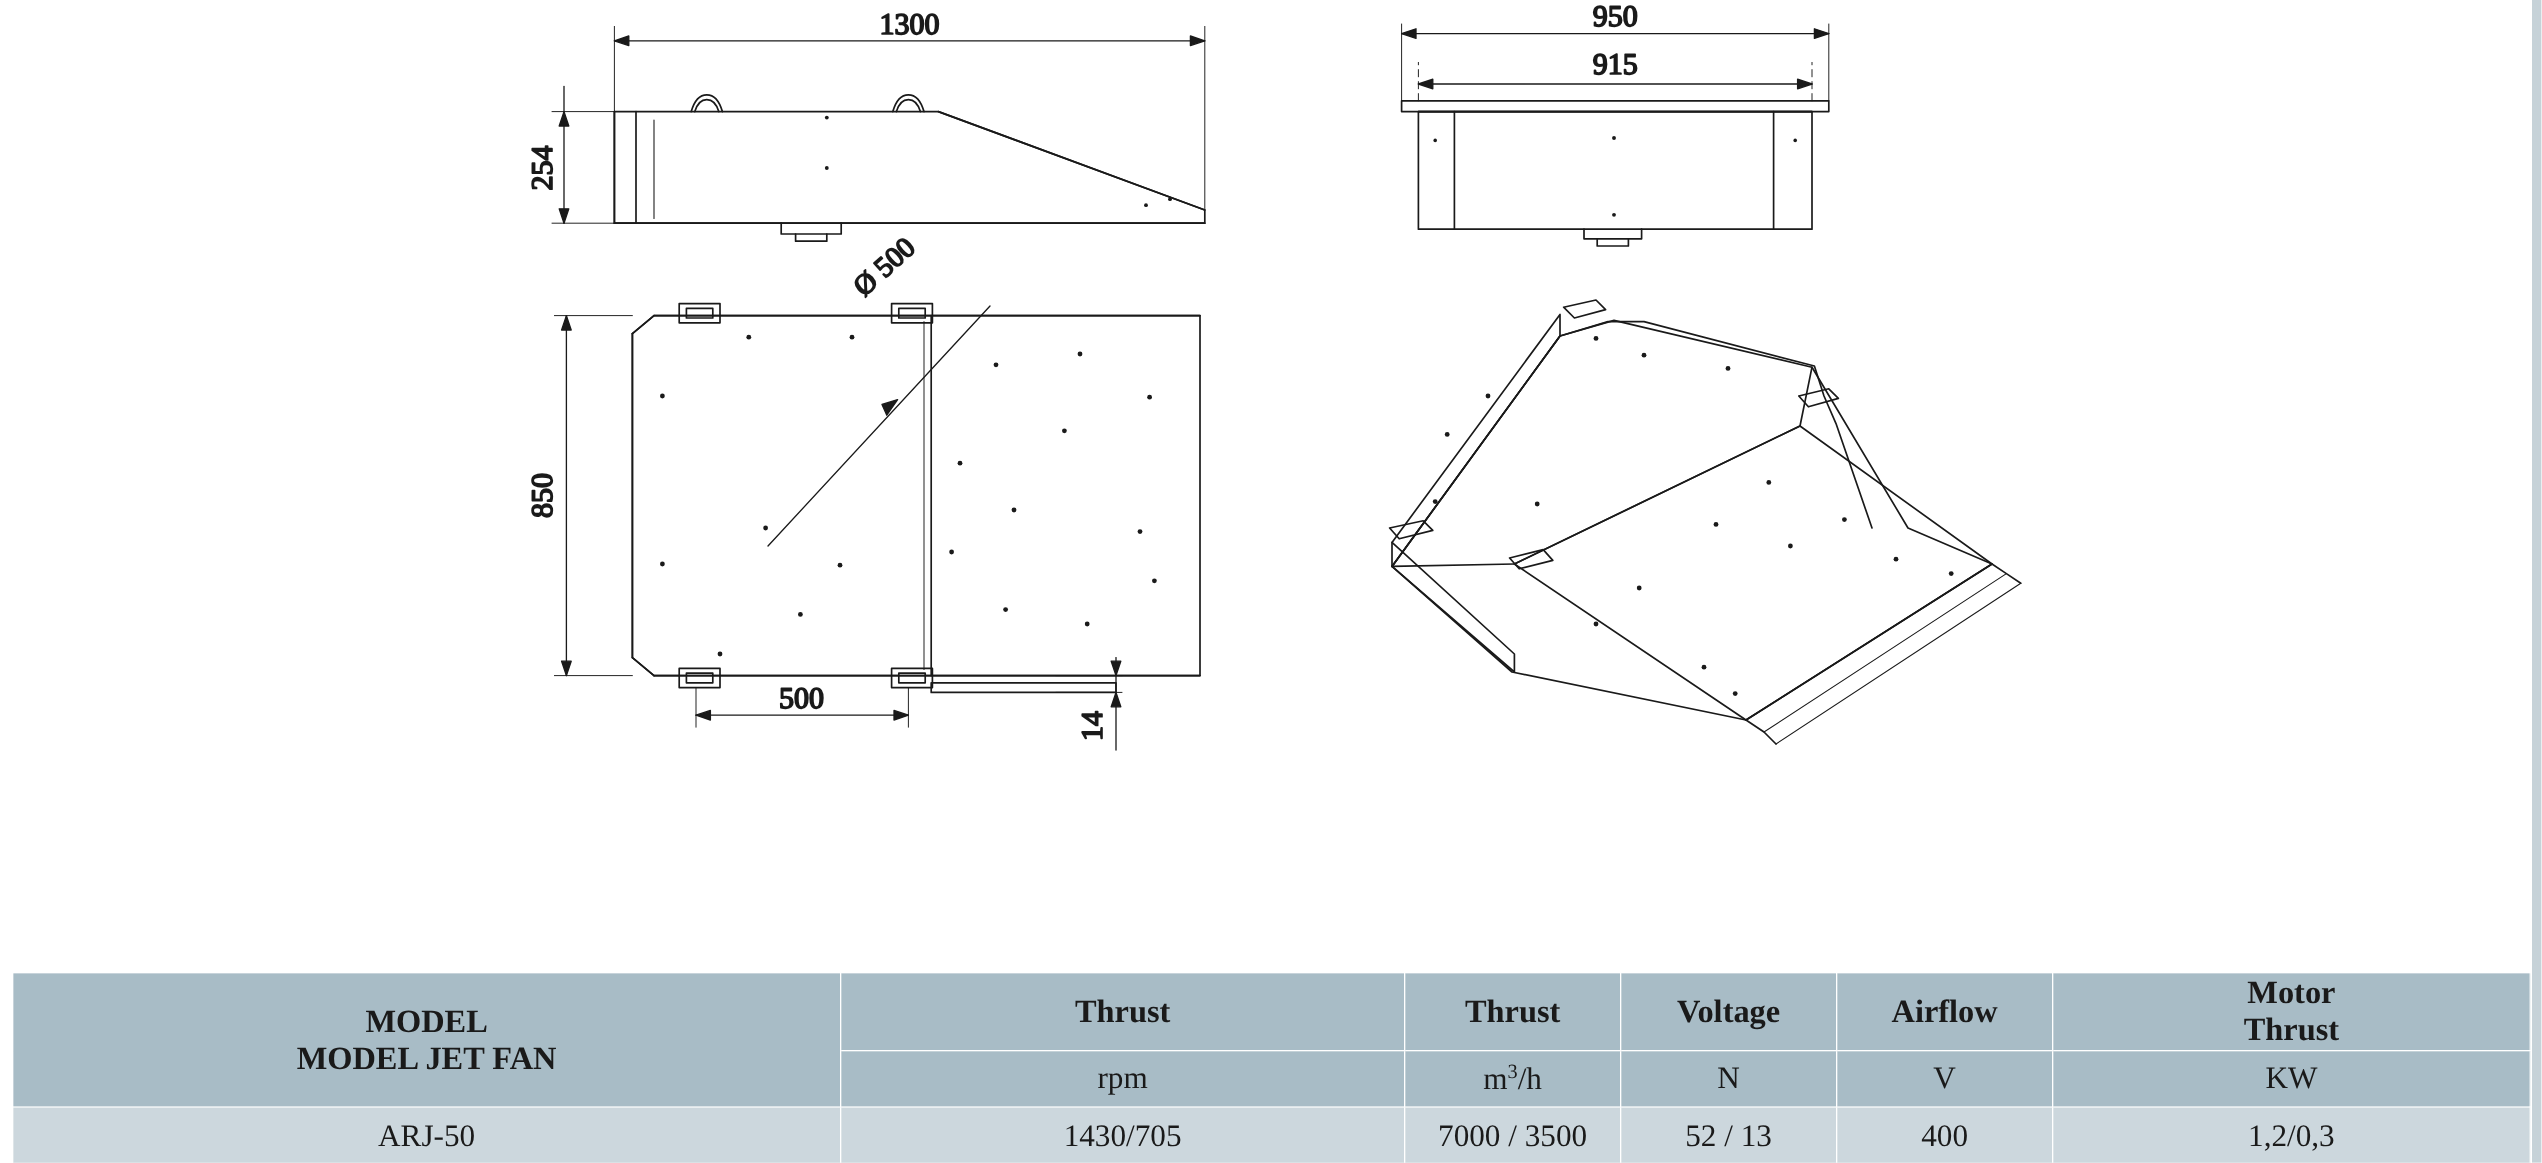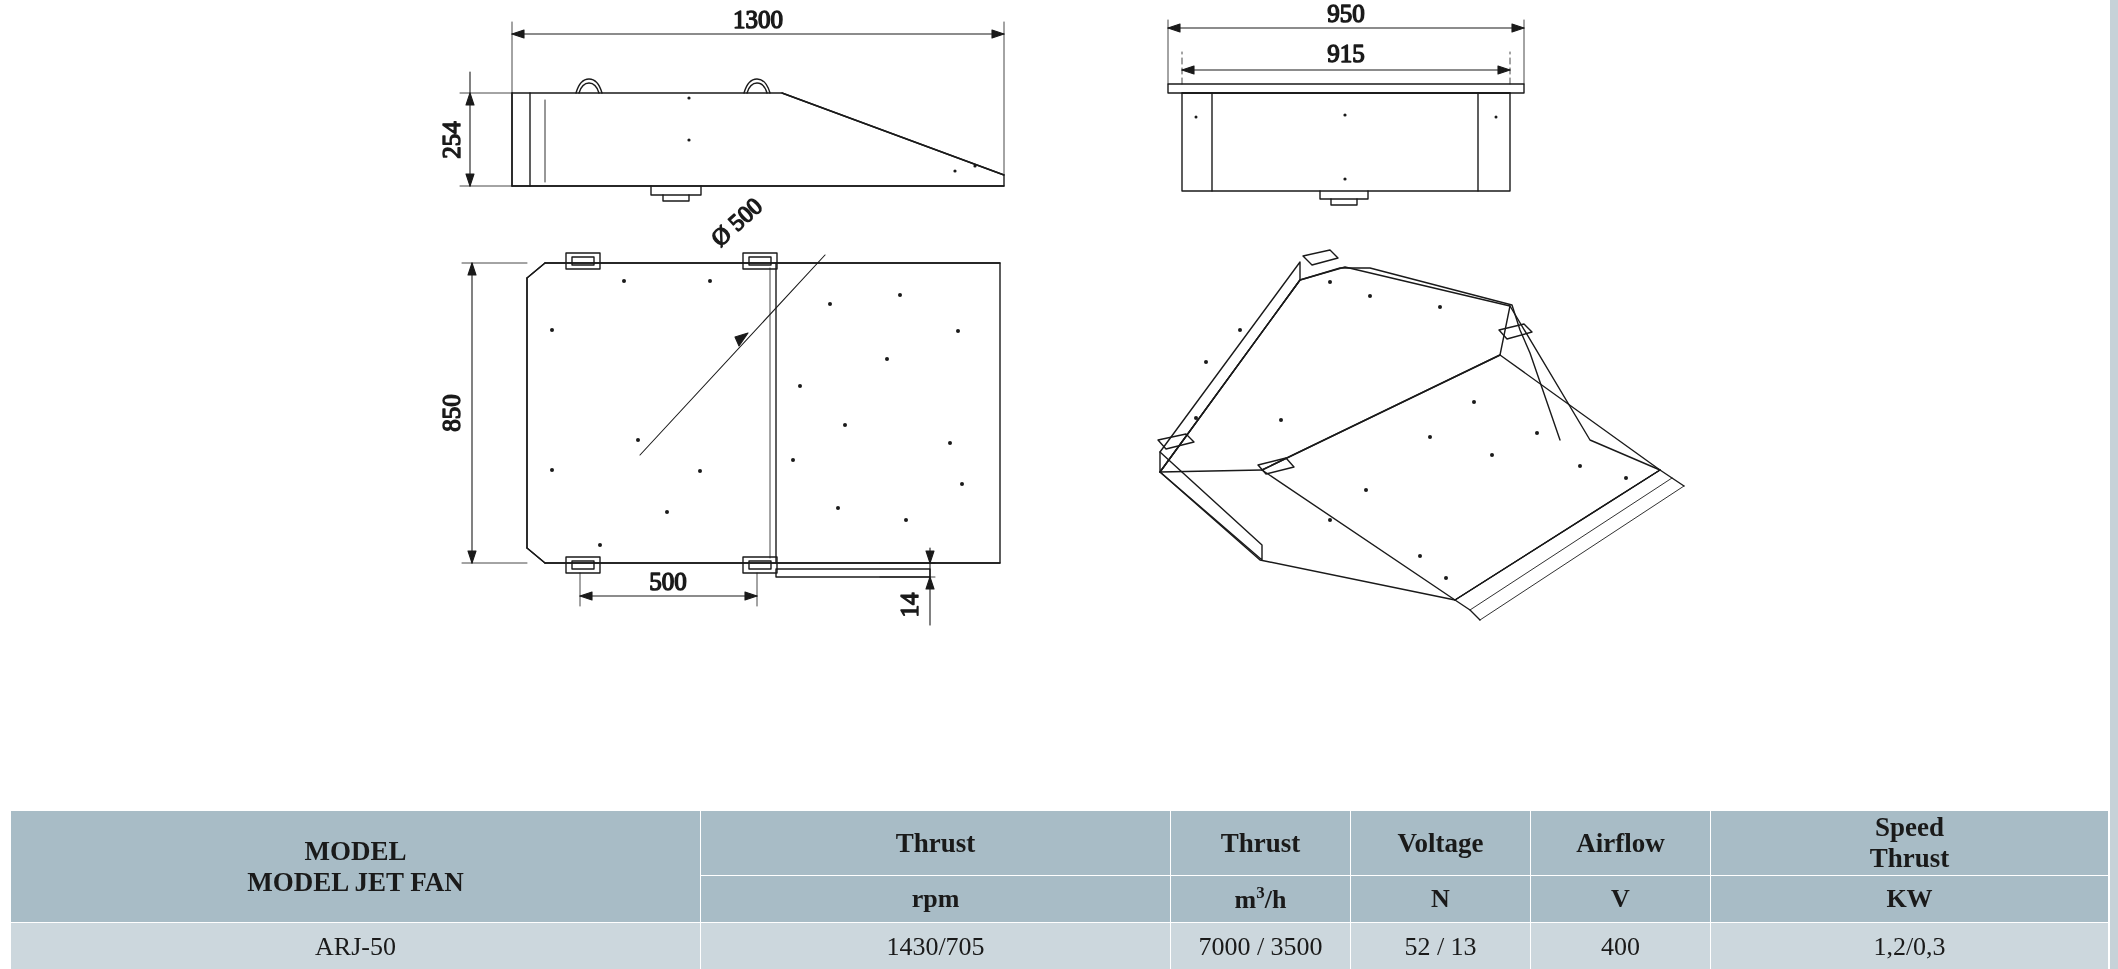--- a/index.html
+++ b/index.html
@@ -56,21 +56,21 @@
   .hdr-row td, .hdr-row th {
     background: #a8bcc6;
     font-size: 27px;
     font-weight: bold;
     height: 62px;
     line-height: 1.15;
   }
   .unit-row td {
     background: #a8bcc6;
     font-size: 26px;
-    font-weight: bold;
+    font-weight: normal;
     height: 44px;
   }
   .data-row td {
     background: #ccd7dd;
     font-size: 26px;
     height: 46px;
   }
   .model-cell {
     line-height: 1.2;
   }
@@ -319,21 +319,21 @@
         <tr class="hdr-row">
           <td rowspan="2" class="model-cell">
             <span class="m1">MODEL</span>
             <span class="m2">MODEL JET FAN</span>
           </td>
           <td>Thrust</td>
           <td>Thrust</td>
           <td>Voltage</td>
           <td>Airflow</td>
           <td class="model-cell">
-            <span class="m1">Speed</span>
+            <span class="m1">Motor</span>
             <span class="m2">Thrust</span>
           </td>
         </tr>
         <tr class="unit-row">
           <td>rpm</td>
           <td><span>m</span><sup class="unit-sup">3</sup><span>/h</span></td>
           <td>N</td>
           <td>V</td>
           <td>KW</td>
         </tr>

